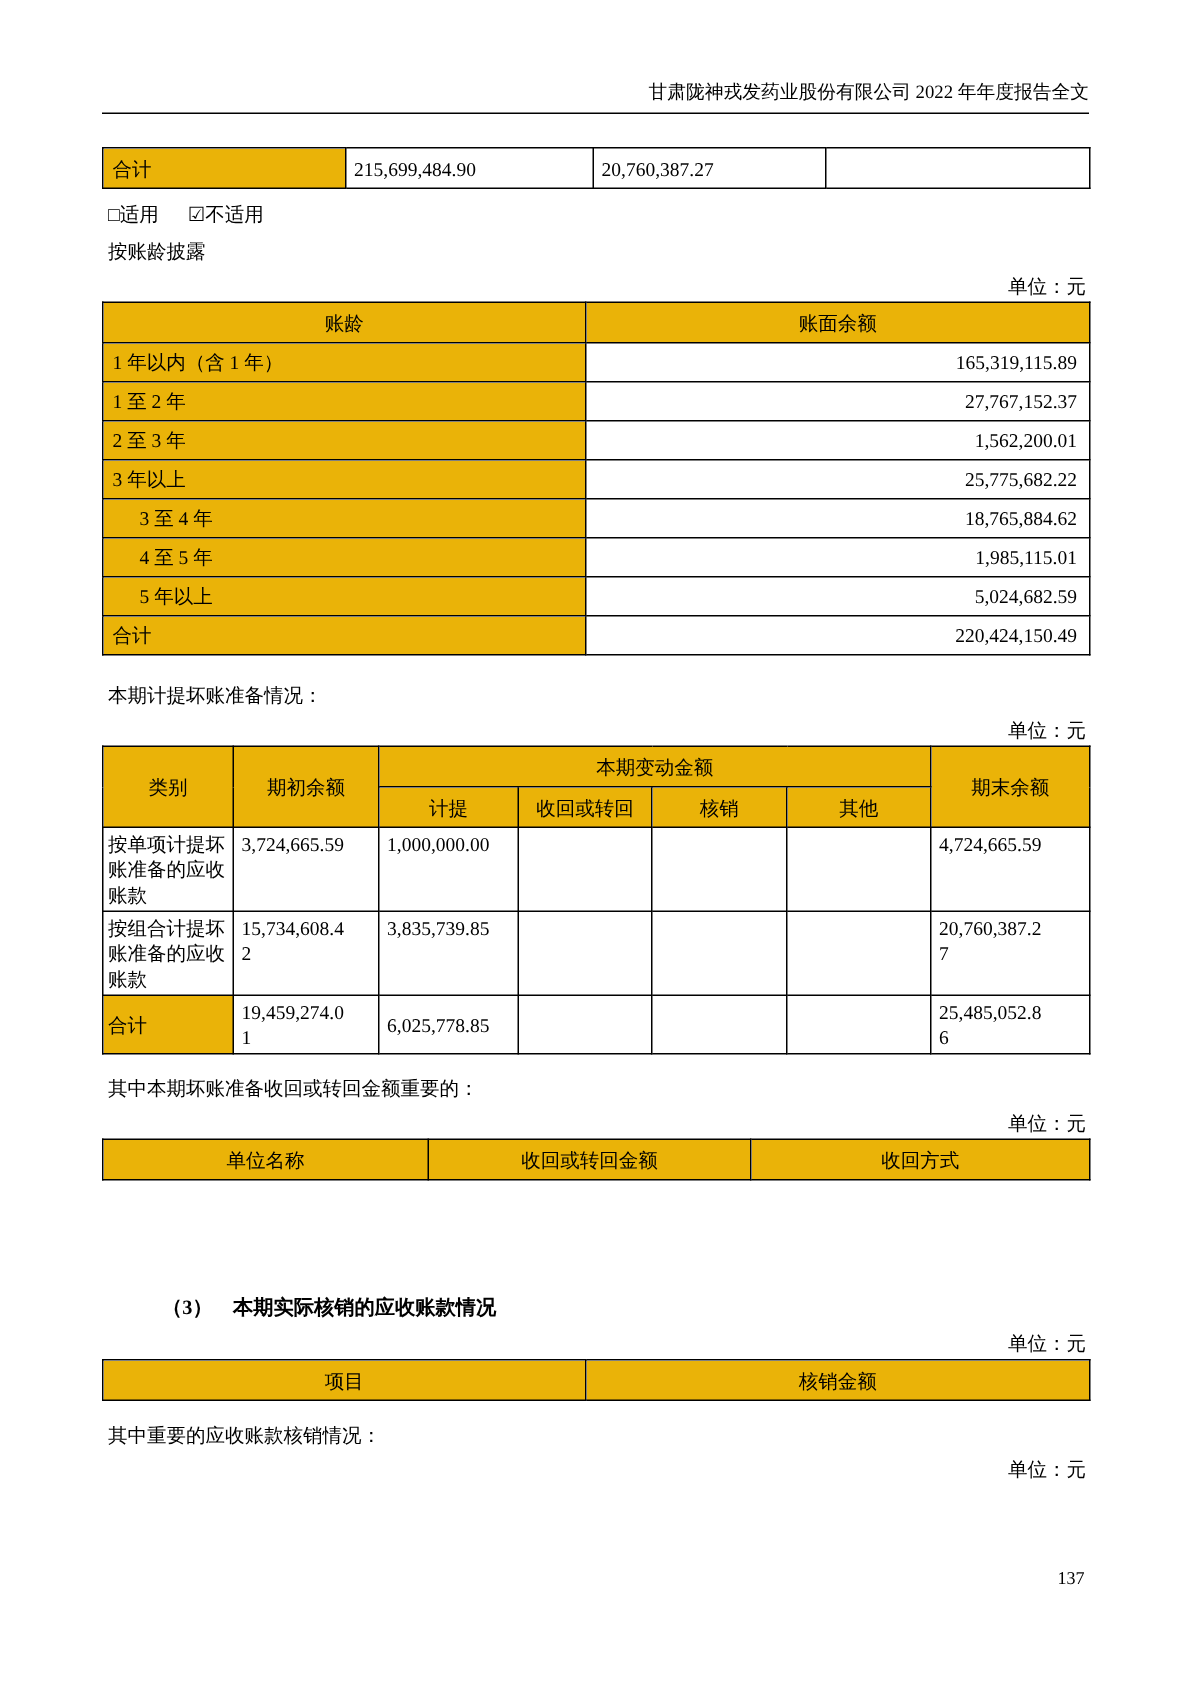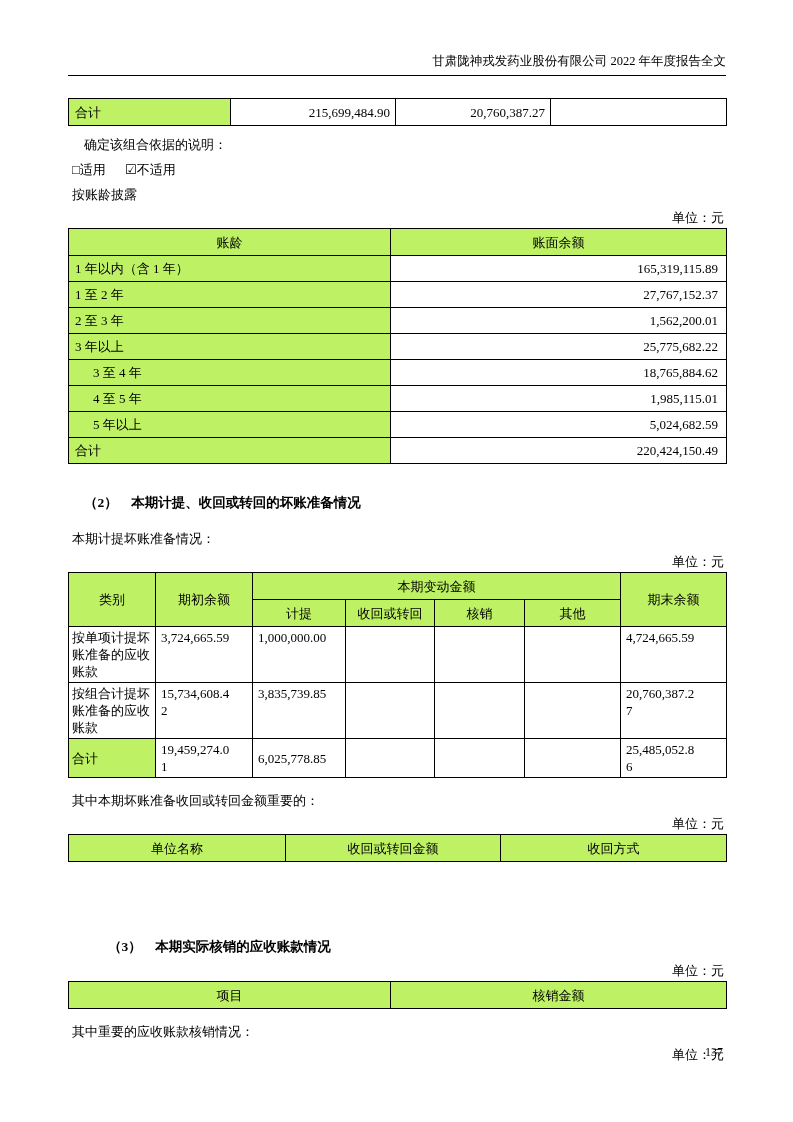--- a/index.html
+++ b/index.html
@@ -32,22 +32,22 @@
     font-size: 13px;
   }
   .tbl th, .tbl td {
     border: 1px solid #000;
     font-weight: normal;
     line-height: 17px;
     padding: 2px 5px;
     overflow: hidden;
     vertical-align: middle;
   }
-  .shaded { background: #bef264; }
-  .center { text-align: right; }
+  .shaded { background: #eab308; }
+  .center { text-align: left; }
 
   .top-table { margin-top: 22px; }
   .top-table td { height: 22px; }
   .top-table .label-cell { padding-left: 6px; }
 
   .para { font-size: 13px; line-height: 17px; margin: 0; }
   .indent1 { margin-left: 16px; }
   .smallpad { margin-left: 4px; }
 
   .mt8  { margin-top: 8px; }
@@ -122,21 +122,20 @@
     <tbody>
         <tr>
       <td class="shaded label-cell">合计</td>
       <td class="center">215,699,484.90</td>
       <td class="center">20,760,387.27</td>
       <td class="center"></td>
     </tr>
   </tbody>
     </table>
 
-  <p class="para indent1 mt10">确定该组合依据的说明：</p>
 
 
   <p class="para smallpad mt8 checkbox-line">
     <span class="box">□适用</span>
     <span>☑不适用</span>
   </p>
 
   <p class="para smallpad mt8">按账龄披露</p>
 
   <div class="unit">单位：元</div>
@@ -179,21 +178,20 @@
       <td class="shaded lab">5 年以上</td>
       <td class="val">5,024,682.59</td>
     </tr>
     <tr>
       <td class="shaded lab">合计</td>
       <td class="val">220,424,150.49</td>
     </tr>
   </tbody>
     </table>
 
-  <h3 class="section-heading heading-s2">（2）　本期计提、收回或转回的坏账准备情况</h3>
 
   <p class="para smallpad mt18">本期计提坏账准备情况：</p>
 
   <div class="unit mt12">单位：元</div>
 
   <table class="tbl provision-table">
     <colgroup>
       <col style="width:87px">
         <col style="width:97px">
         <col style="width:93px">

